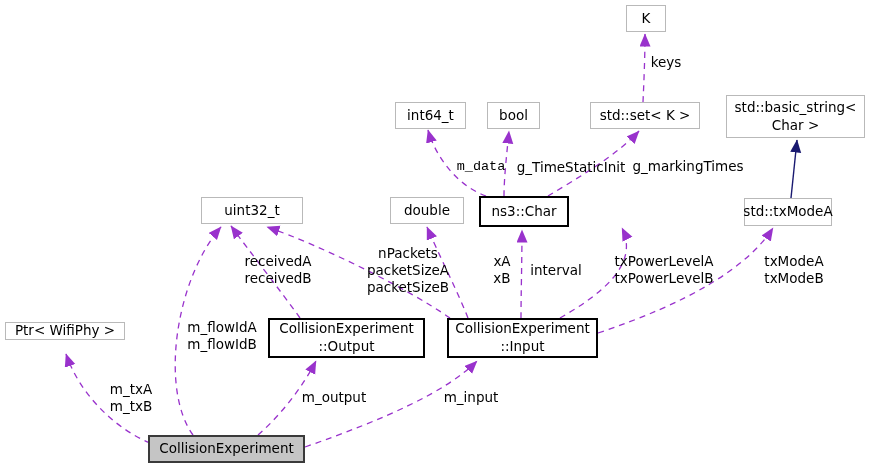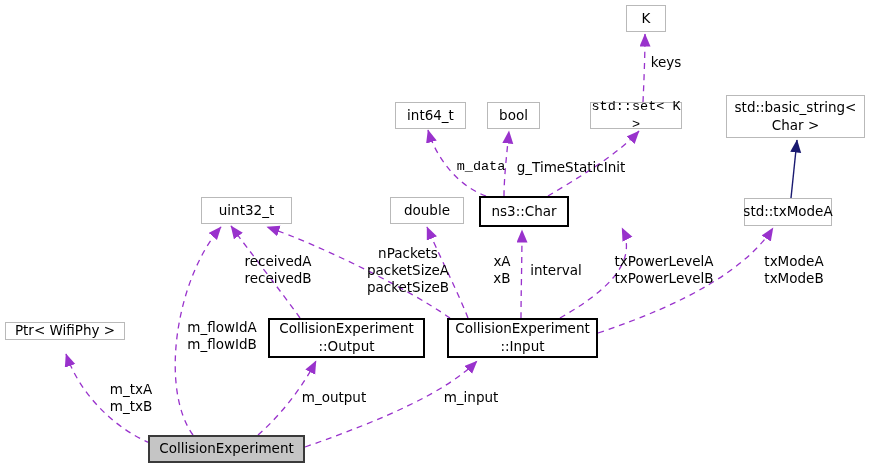--- a/index.html
+++ b/index.html
@@ -70,26 +70,26 @@
     </g>
     <path fill="none" stroke="#191970" stroke-width="1.4" d="M 791 198 L 797 140" marker-end="url(#arrN)"></path>
   </svg>
 
   <div class="node" style="left:626px; top:5px;  width:40px;  height:27px;">K</div>
 
   <div class="node" style="left:395px; top:102px; width:71px;  height:27px;">int64_t</div>
 
   <div class="node" style="left:487px; top:102px; width:53px;  height:27px;">bool</div>
 
-  <div class="node" style="left:590px; top:102px; width:92px; height:27px;font-family:Liberation Mono, monospace;">std::set&lt; K &gt;</div>
+  <div class="node" style="left:590px; top:102px; width:110px; height:27px;">std::set&lt; K &gt;</div>
 
   <div class="node" style="left:726px; top:95px;  width:139px; height:43px;">std::basic_string&lt;
 Char &gt;</div>
 
-  <div class="node" style="left:201px; top:197px; width:91px;  height:27px;text-align:right;">uint32_t</div>
+  <div class="node" style="left:201px; top:197px; width:102px;  height:27px;text-align:right;">uint32_t</div>
 
   <div class="node" style="left:390px; top:197px; width:74px;  height:27px;">double</div>
 
   <div class="node strong" style="left:479px; top:196px; width:90px; height:31px;">ns3::Char</div>
 
 
   <div class="node" style="left:744px; top:198px; width:88px;  height:28px;">std::txModeA</div>
 
   <div class="node" style="left:5px;   top:322px; width:120px; height:18px;">Ptr&lt; WifiPhy &gt;</div>
 
@@ -100,20 +100,21 @@
 ::Input</div>
 
   <div class="node current" style="left:148px; top:435px; width:157px; height:28px;">CollisionExperiment</div>
 
   <div class="elabel" style="left:666px; top:62px;">keys</div>
 
   <div class="elabel" style="left:481px; top:167px;font-family:Liberation Mono, monospace;">m_data</div>
 
   <div class="elabel" style="left:571px; top:167px;">g_TimeStaticInit</div>
 
+  <div class="elabel" style="left:688px; top:166px;">g_markingTimes</div>
 
   <div class="elabel" style="left:278px; top:270px;">receivedA
 receivedB</div>
 
   <div class="elabel" style="left:408px; top:270px;">nPackets
 packetSizeA
 packetSizeB</div>
 
   <div class="elabel" style="left:502px; top:270px;">xA
 xB</div>

